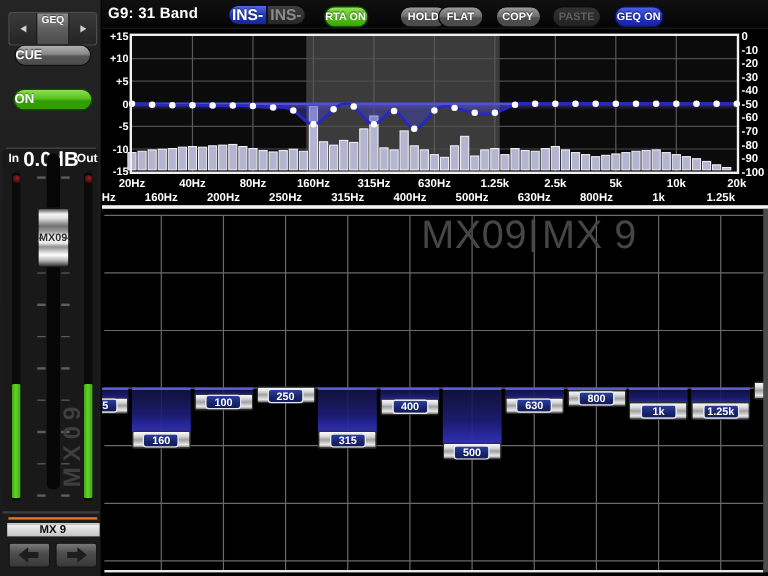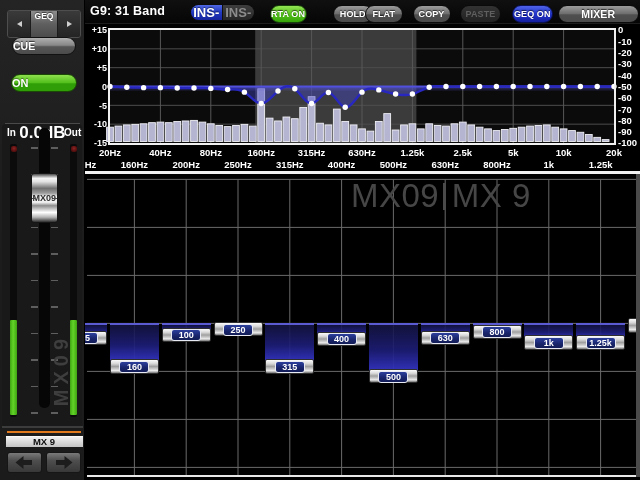--- a/index.html
+++ b/index.html
@@ -215,21 +215,20 @@
       <div id="ins-tabs">
         <button class="ins-tab active">INS-1</button>
         <button class="ins-tab inactive">INS-2</button>
       </div>
       <button id="btn-rta" class="tb-pill tb-green">RTA ON</button>
       <button id="btn-hold" class="tb-pill tb-grey">HOLD</button>
       <button id="btn-flat" class="tb-pill tb-grey">FLAT</button>
       <button id="btn-copy" class="tb-pill tb-grey">COPY</button>
       <button id="btn-paste" class="tb-pill tb-dark">PASTE</button>
       <button id="btn-geqon" class="tb-pill tb-blue">GEQ ON</button>
-      <button id="btn-mixer" class="tb-pill tb-grey">MIXER</button>
     </div>
 
     <div id="overview"><svg width="555" height="146">
           <defs>
             <linearGradient id="zglow" x1="0" y1="0" x2="0" y2="1">
               <stop offset="0%" stop-color="rgba(85,85,215,0.55)"></stop>
               <stop offset="100%" stop-color="rgba(85,85,215,0)"></stop>
             </linearGradient>
           </defs>
           <rect x="25" y="4" width="504" height="113" fill="#0b0b0b"></rect>

